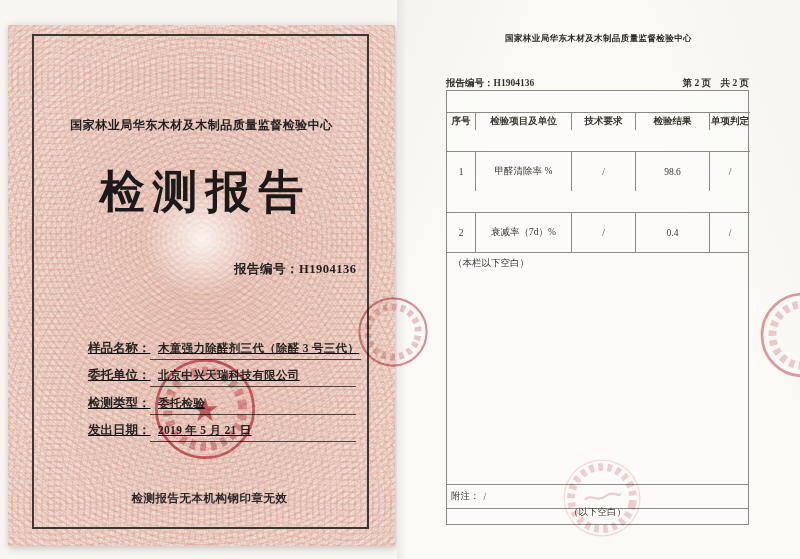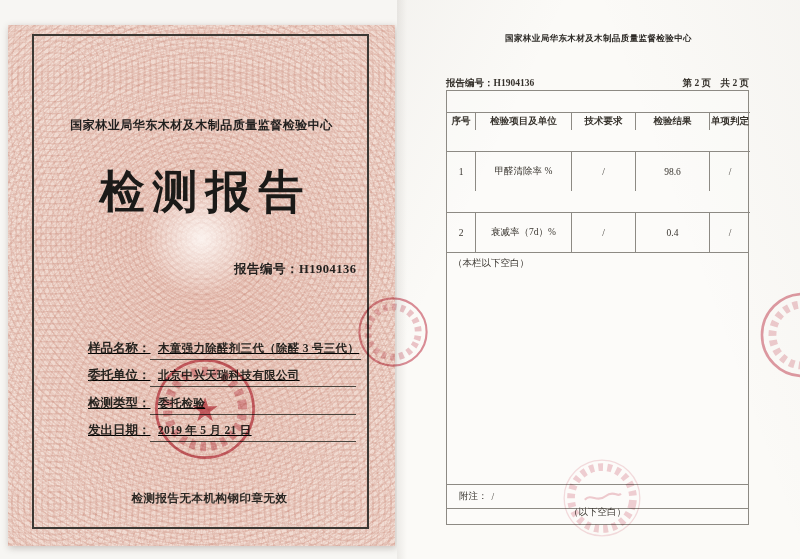--- a/index.html
+++ b/index.html
@@ -81,21 +81,21 @@
   .t-row { display:grid; grid-template-columns:28px 96px 64px 74px 41px; }
   .t-row > div {
     border-top:1px solid #8d8a84; display:flex; align-items:center; justify-content:center;
     font-size:9.5px; color:#38342e; white-space:nowrap; overflow:hidden;margin-top:21px;
   }
   .t-row > div + div { border-left:1px solid #8d8a84; }
   .t-head > div { height:18px; font-weight:bold; }
   .t-data > div { height:40px; }
   .t-blank { border-top:1px solid #8d8a84; height:272px; font-size:9.5px; color:#38342e; padding:4px 0 0 6px; }
   .rp-remark { position:absolute; top:484px; left:49px; width:303px; height:25px; border:1px solid #8d8a84;
-    display:flex; align-items:center; font-size:9.5px; color:#38342e; padding-left:12px; }
+    display:flex; align-items:center; font-size:9.5px; color:#38342e; padding-left:4px; }
   .rp-remark .remark-value { margin-left:4px; }
   .rp-end { position:absolute; top:506px; left:49px; width:303px; text-align:center;
     font-size:9.5px; color:#3d3933; white-space:nowrap; }
 
   
   .seal { position:absolute; mix-blend-mode:multiply; pointer-events:none; }
   .seal-center { left:142px; top:329px; width:110px; height:110px; opacity:0.72; }
   .seal-bottom { left:162px; top:455px; width:86px; height:86px; opacity:0.55; }
   .seal-right  { left:358px; top:287px; width:96px; height:96px; opacity:0.55; }
   .seal-gap    { left:351px; top:290px; width:84px; height:84px; opacity:0.62; z-index:6; }

